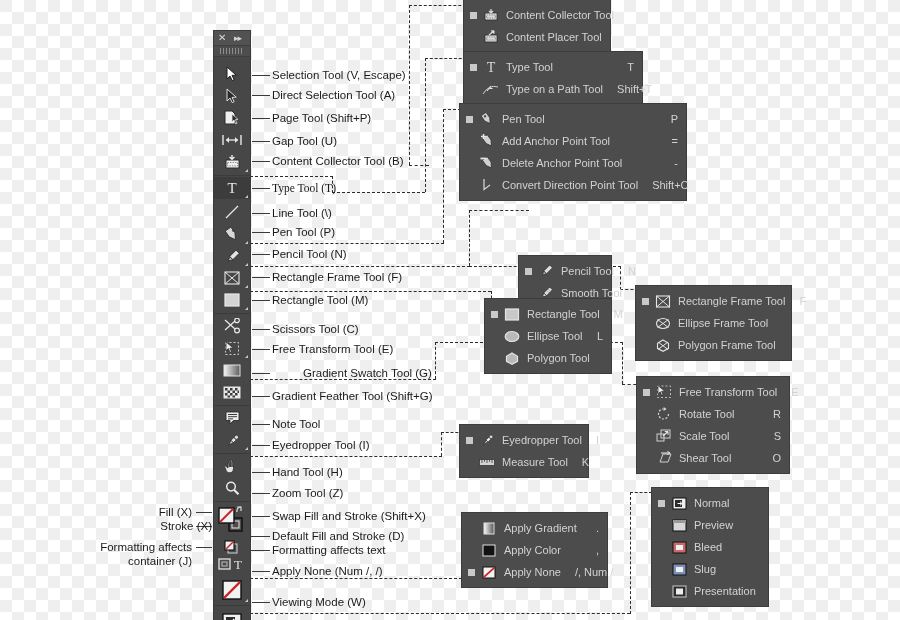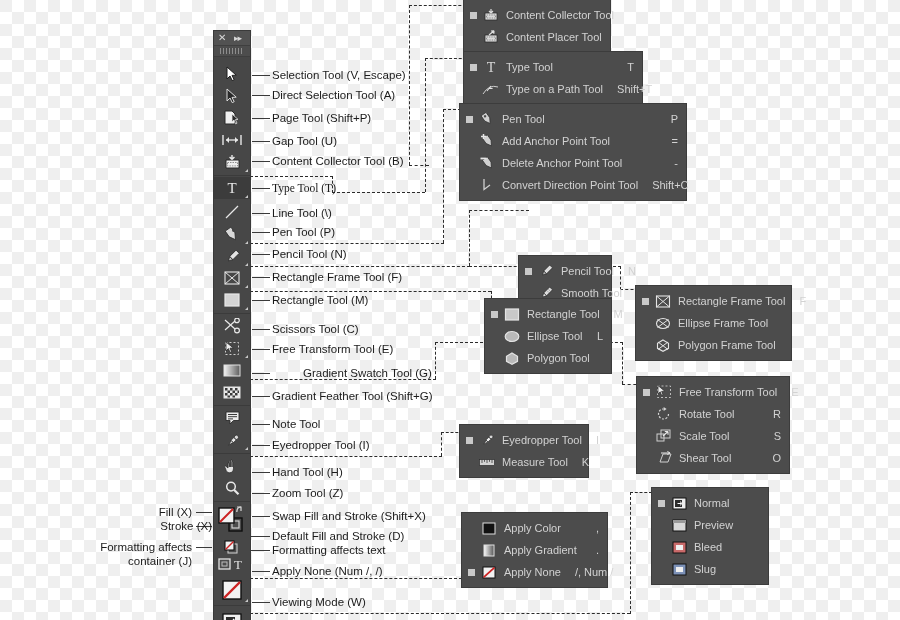--- a/index.html
+++ b/index.html
@@ -721,42 +721,42 @@
       <span class="fo-name">Measure Tool</span>
       <span class="fo-key">K</span>
     </div>
   </div>
 
   <div class="flyout" style="left:462px;top:513px;width:145px;">
     <div class="fo-row">
       <span class="fo-bullet"></span>
       <span class="fo-ico">
         <svg width="16" height="15" viewBox="0 0 16 15">
-            <rect x="2" y="2" width="12" height="11" fill="#121212" stroke="#e0e0e0" stroke-width="1"></rect>
-          </svg>
-      </span>
-      <span class="fo-name">Apply Color</span>
-      <span class="fo-key">,</span>
-    </div>
-    <div class="fo-row">
-      <span class="fo-bullet"></span>
-      <span class="fo-ico">
-        <svg width="16" height="15" viewBox="0 0 16 15">
             <defs>
               <linearGradient id="gg2" x1="0" x2="1">
                 <stop offset="0" stop-color="#fafafa"></stop>
                 <stop offset="1" stop-color="#555"></stop>
               </linearGradient>
             </defs>
             <rect x="3" y="2" width="10" height="11" fill="url(#gg2)" stroke="#e0e0e0" stroke-width="1"></rect>
           </svg>
       </span>
       <span class="fo-name">Apply Gradient</span>
       <span class="fo-key">.</span>
     </div>
+    <div class="fo-row">
+      <span class="fo-bullet"></span>
+      <span class="fo-ico">
+        <svg width="16" height="15" viewBox="0 0 16 15">
+            <rect x="2" y="2" width="12" height="11" fill="#121212" stroke="#e0e0e0" stroke-width="1"></rect>
+          </svg>
+      </span>
+      <span class="fo-name">Apply Color</span>
+      <span class="fo-key">,</span>
+    </div>
     <div class="fo-row active">
       <span class="fo-bullet"></span>
       <span class="fo-ico">
         <svg width="16" height="15" viewBox="0 0 16 15">
             <rect x="2" y="2" width="12" height="11" fill="#f2f2f2" stroke="#111" stroke-width="1"></rect>
             <line x1="2.6" y1="12.4" x2="13.4" y2="2.6" stroke="#cc2222" stroke-width="1.8"></line>
           </svg>
       </span>
       <span class="fo-name">Apply None</span>
       <span class="fo-key">/, Num /</span>
@@ -802,15 +802,26 @@
       <span class="fo-bullet"></span>
       <span class="fo-ico">
         <svg width="17" height="15" viewBox="0 0 17 15">
             <rect x="2" y="2" width="13" height="11" fill="#7d92b8" stroke="#111" stroke-width="1"></rect>
             <rect x="5" y="5" width="7" height="5" fill="#f0f0f0"></rect>
           </svg>
       </span>
       <span class="fo-name">Slug</span>
       <span class="fo-key"></span>
     </div>
+    <div class="fo-row">
+      <span class="fo-bullet"></span>
+      <span class="fo-ico">
+        <svg width="17" height="15" viewBox="0 0 17 15">
+            <rect x="2" y="2" width="13" height="11" fill="#2e2e2e" stroke="#c9c9c9" stroke-width="1"></rect>
+            <rect x="5" y="4.5" width="7" height="6" fill="#ededed"></rect>
+          </svg>
+      </span>
+      <span class="fo-name">Presentation</span>
+      <span class="fo-key"></span>
+    </div>
   </div>
 
 </div>
 
 </body></html>

